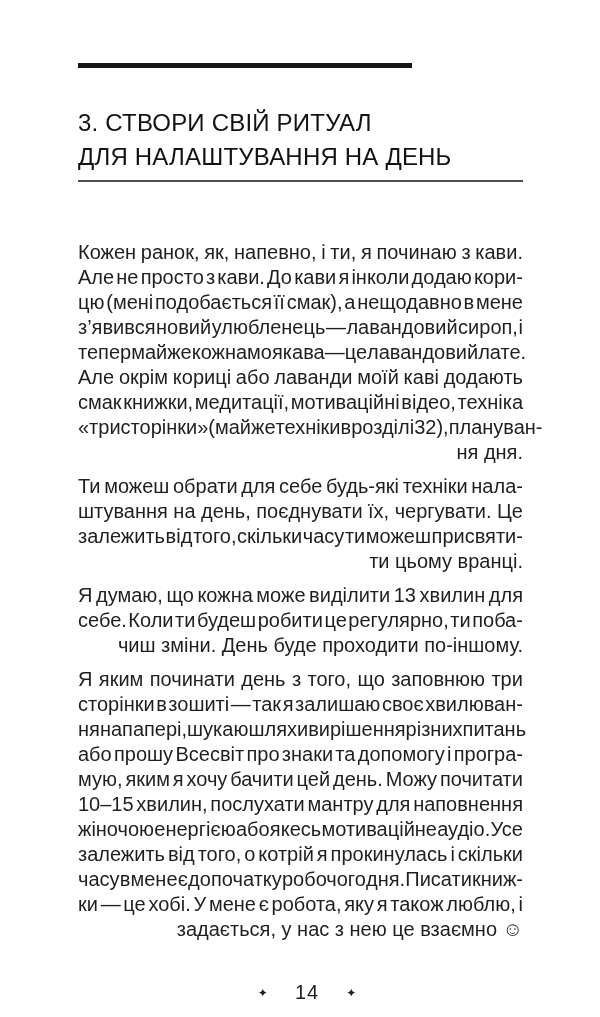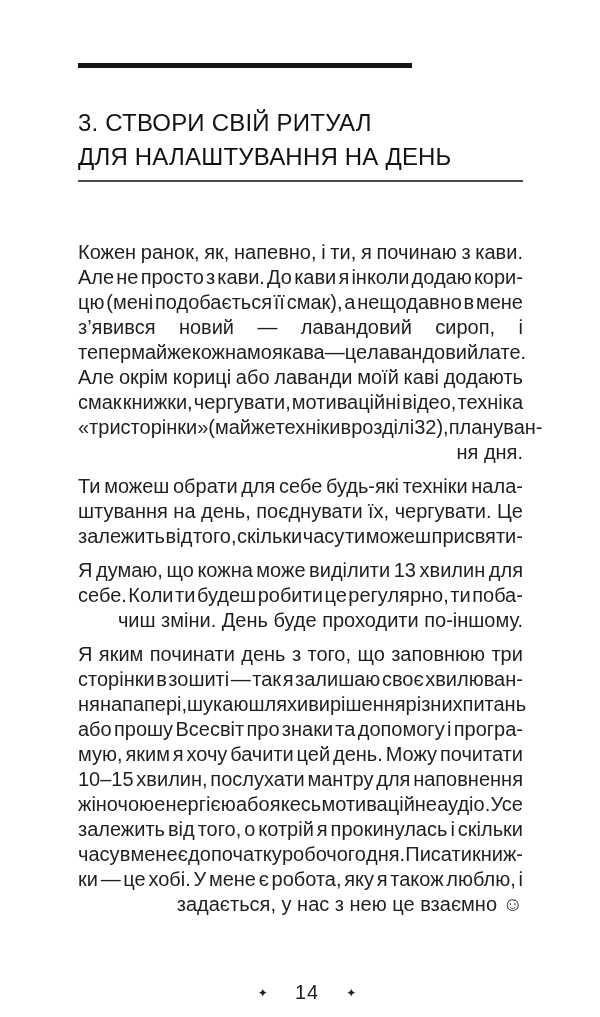--- a/index.html
+++ b/index.html
@@ -90,20 +90,21 @@
           <span>її</span>
           <span>смак),</span>
           <span>а</span>
           <span>нещодавно</span>
           <span>в</span>
           <span>мене</span>
         </div>
         <div class="line">
           <span>з’явився</span>
           <span>новий</span>
+          <span>улюбленець</span>
           <span>—</span>
           <span>лавандовий</span>
           <span>сироп,</span>
           <span>і</span>
         </div>
         <div class="line">
           <span>тепер</span>
           <span>майже</span>
           <span>кожна</span>
           <span>моя</span>
@@ -119,21 +120,21 @@
           <span>кориці</span>
           <span>або</span>
           <span>лаванди</span>
           <span>моїй</span>
           <span>каві</span>
           <span>додають</span>
         </div>
         <div class="line">
           <span>смак</span>
           <span>книжки,</span>
-          <span>чергувати,</span>
+          <span>медитації,</span>
           <span>мотиваційні</span>
           <span>відео,</span>
           <span>техніка</span>
         </div>
         <div class="line">
           <span>«три</span>
           <span>сторінки»</span>
           <span>(майже</span>
           <span>техніки</span>
           <span>в</span>
@@ -166,20 +167,21 @@
         <div class="line">
           <span>залежить</span>
           <span>від</span>
           <span>того,</span>
           <span>скільки</span>
           <span>часу</span>
           <span>ти</span>
           <span>можеш</span>
           <span>присвяти-</span>
         </div>
+        <div class="line last">ти цьому вранці.</div>
       </div>
       <div class="para">
         <div class="line">
           <span>Я</span>
           <span>думаю,</span>
           <span>що</span>
           <span>кожна</span>
           <span>може</span>
           <span>виділити</span>
           <span>13</span>

